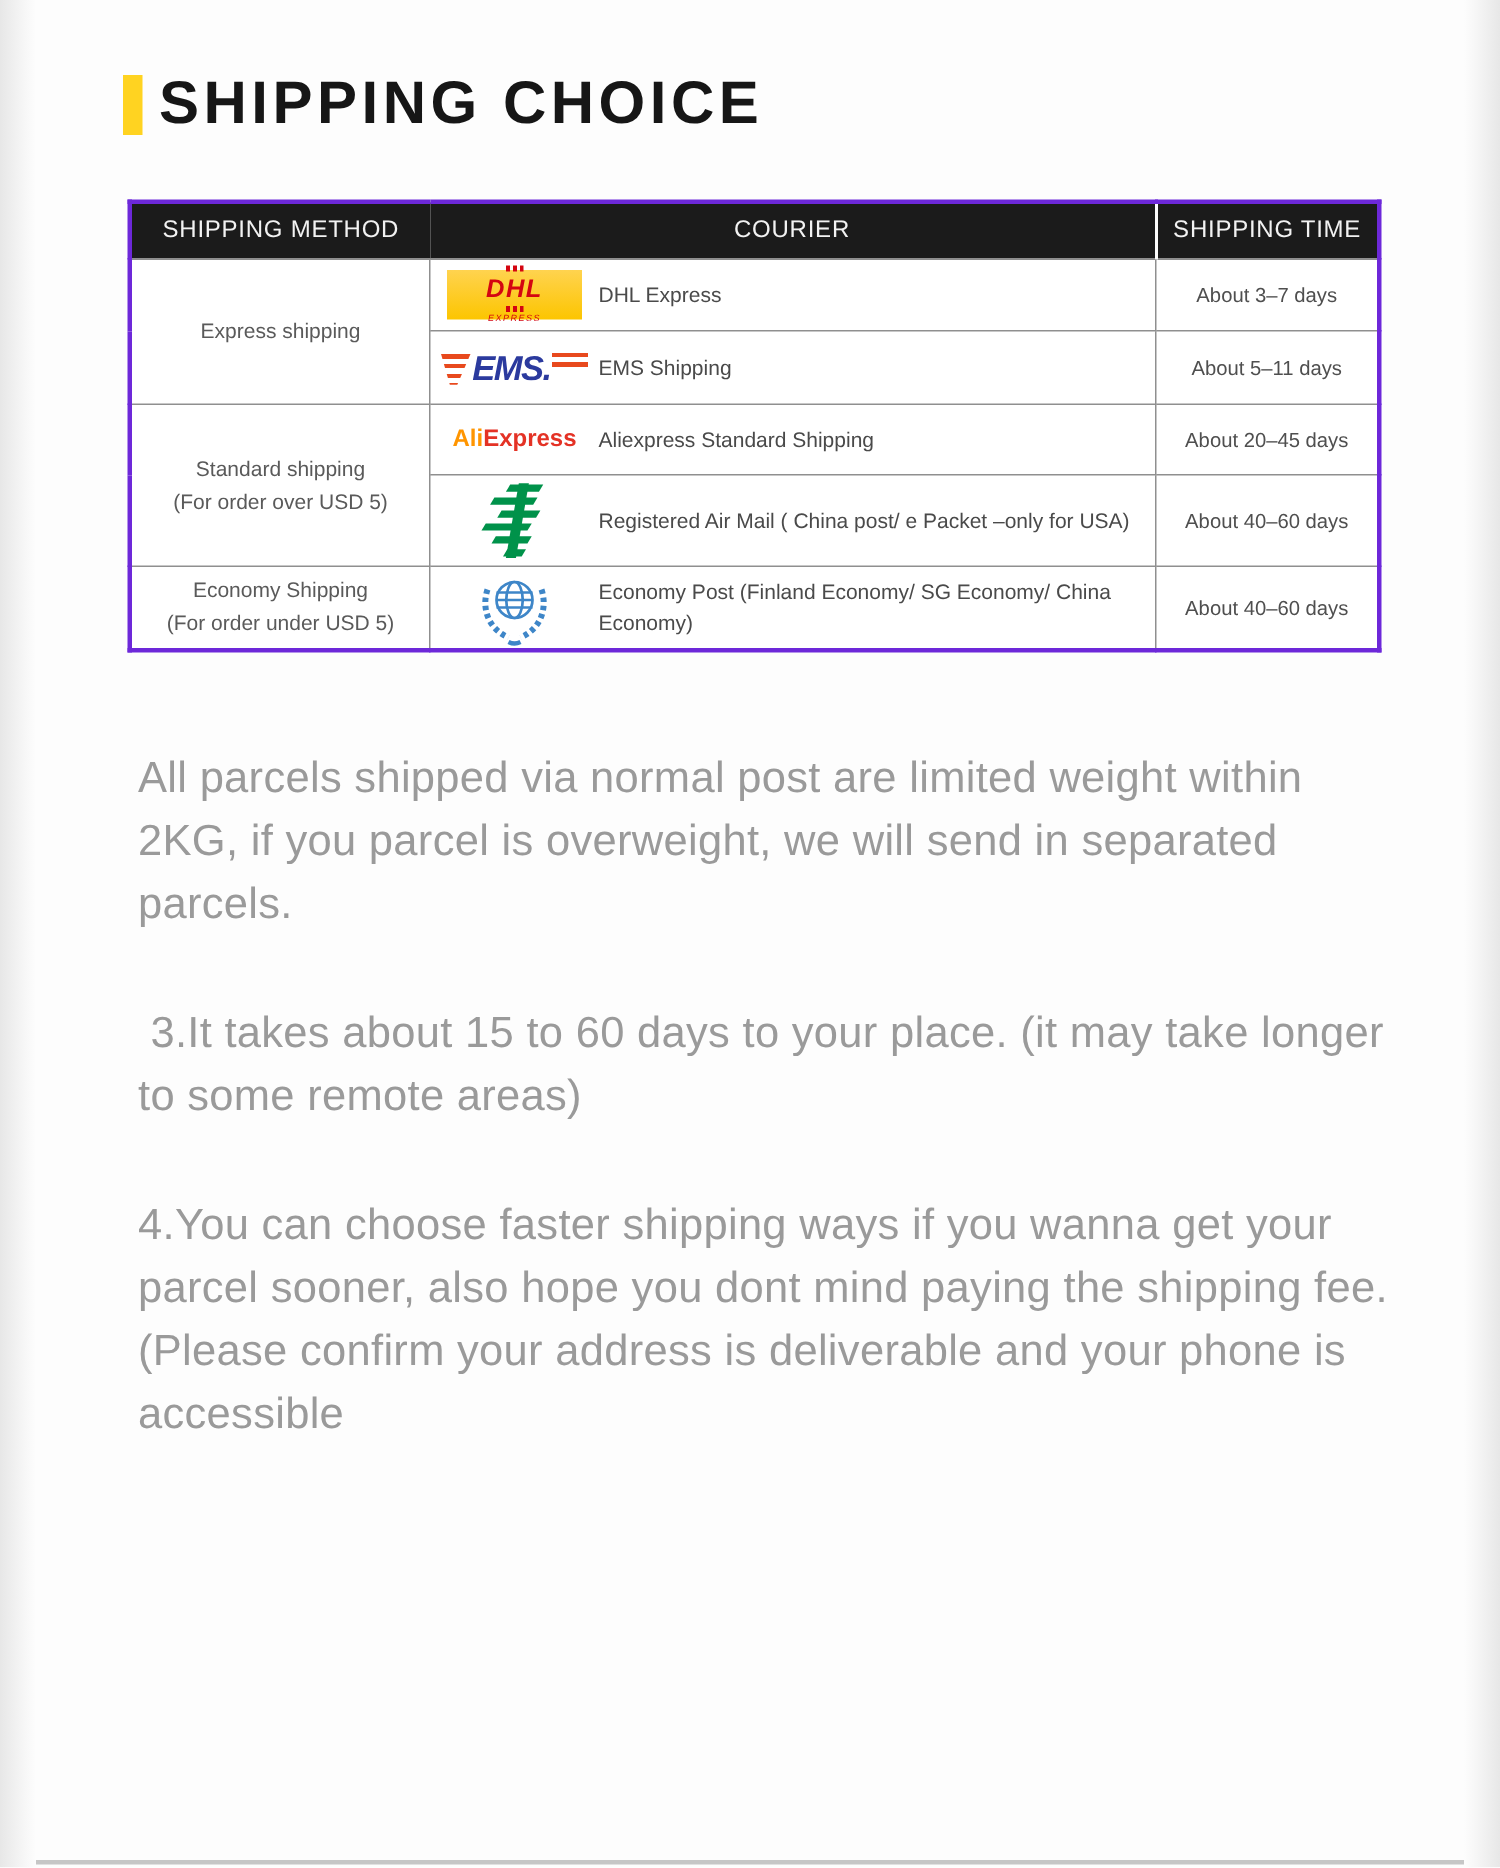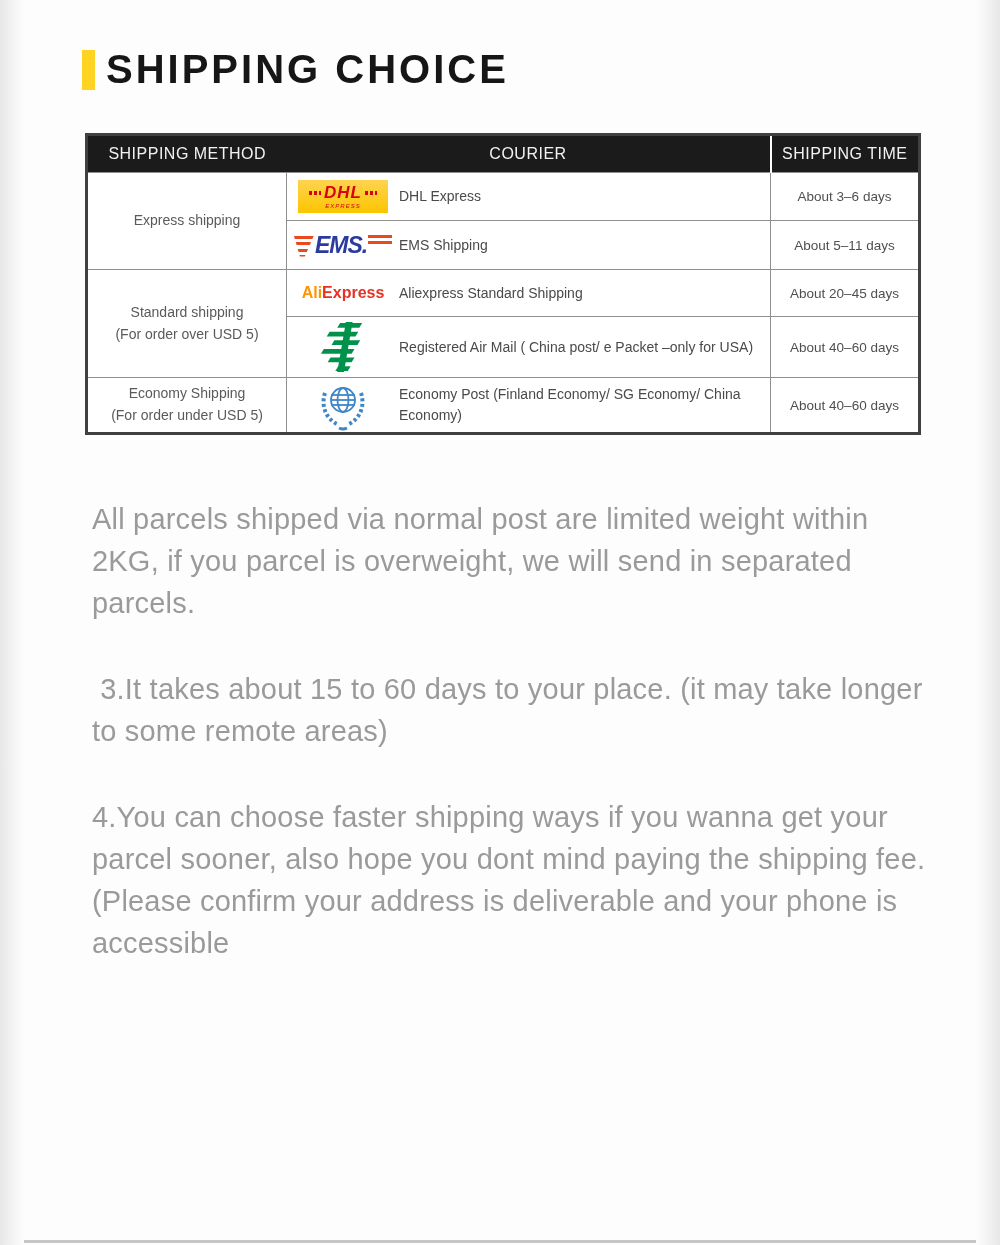--- a/index.html
+++ b/index.html
@@ -23,21 +23,21 @@
   .accent-bar { width:13px; height:40px; background:#FFD321; }
   h1.page-title {
     margin:0; font-size:40px; font-weight:600; color:#161616;
     letter-spacing:3px;
   }
 
   
   .ship-table-wrap { margin:41px 0 0 85px; }
   table.ship-table {
     border-collapse:collapse; table-layout:fixed;
-    width:833px; border:3px solid #404040;
+    width:833px; border:3px solid #6d28d9;
     background:#fff;
     padding-left:21px;
   }
   table.ship-table thead th {
     background:#1b1b1b; color:#f2f2f2;
     font-size:16px; font-weight:500; letter-spacing:0.5px;
     height:36px; border:0; padding:0;
   }
   table.ship-table thead th.time-h { border-left:2px solid #fdfdfd; }
   table.ship-table tbody td { border:1px solid #8f8f8f; padding:0; }
@@ -49,21 +49,21 @@
   td.time-cell { text-align:center; font-size:13.5px; color:#4f4f4f; }
   tr.r1 td { height:47px; } tr.r2 td { height:48px; } tr.r3 td { height:46px; }
   tr.r4 td { height:60px; } tr.r5 td { height:54px; }
 
   
   .dhl-logo {
     width:90px; height:33px; background:linear-gradient(#ffd34f,#fcc500);
     display:flex; flex-direction:column; align-items:center; justify-content:center;
   }
   .dhl-main { display:flex; align-items:center; gap:3px; color:#d40511;
-    font-weight:bold; font-style:italic; font-size:17px; letter-spacing:1px; line-height:1; }
+    font-weight:bold; font-style:italic; font-size:17px; letter-spacing:1px; line-height:1;flex-direction:column; }
   .dhl-dash { display:inline-block; width:12px; height:4px;
     background:repeating-linear-gradient(to right,#d40511 0 3px,transparent 3px 5px); }
   .dhl-sub { color:#d40511; font-size:6px; font-style:italic; letter-spacing:1px; margin-top:2px; }
 
   
   .ems-logo { display:flex; align-items:flex-start; }
   .ems-stripes-l { width:20px; height:21px; margin-top:2px;
     background:repeating-linear-gradient(to bottom,#e8491d 0 3px,transparent 3px 6.5px);
     clip-path:polygon(0 0,100% 0,55% 100%,30% 100%); }
   .ems-text { color:#2b3a9e; font-weight:bold; font-style:italic; font-size:23px;
@@ -122,21 +122,21 @@
                     <span class="dhl-dash"></span>
                     <span>DHL</span>
                     <span class="dhl-dash"></span>
                   </div>
                   <div class="dhl-sub">EXPRESS</div>
                 </div>
               </div>
               <span class="courier-name">DHL Express</span>
             </div>
           </td>
-          <td class="time-cell">About 3–6 days</td>
+          <td class="time-cell">About 3–7 days</td>
         </tr>
         <tr class="r2">
           <td>
             <div class="courier-inner">
               <div class="logo-box">
                 <div class="ems-logo">
                   <span class="ems-stripes-l"></span>
                   <span class="ems-text">EMS.</span>
                   <span class="ems-stripes-r"></span>
                 </div>

